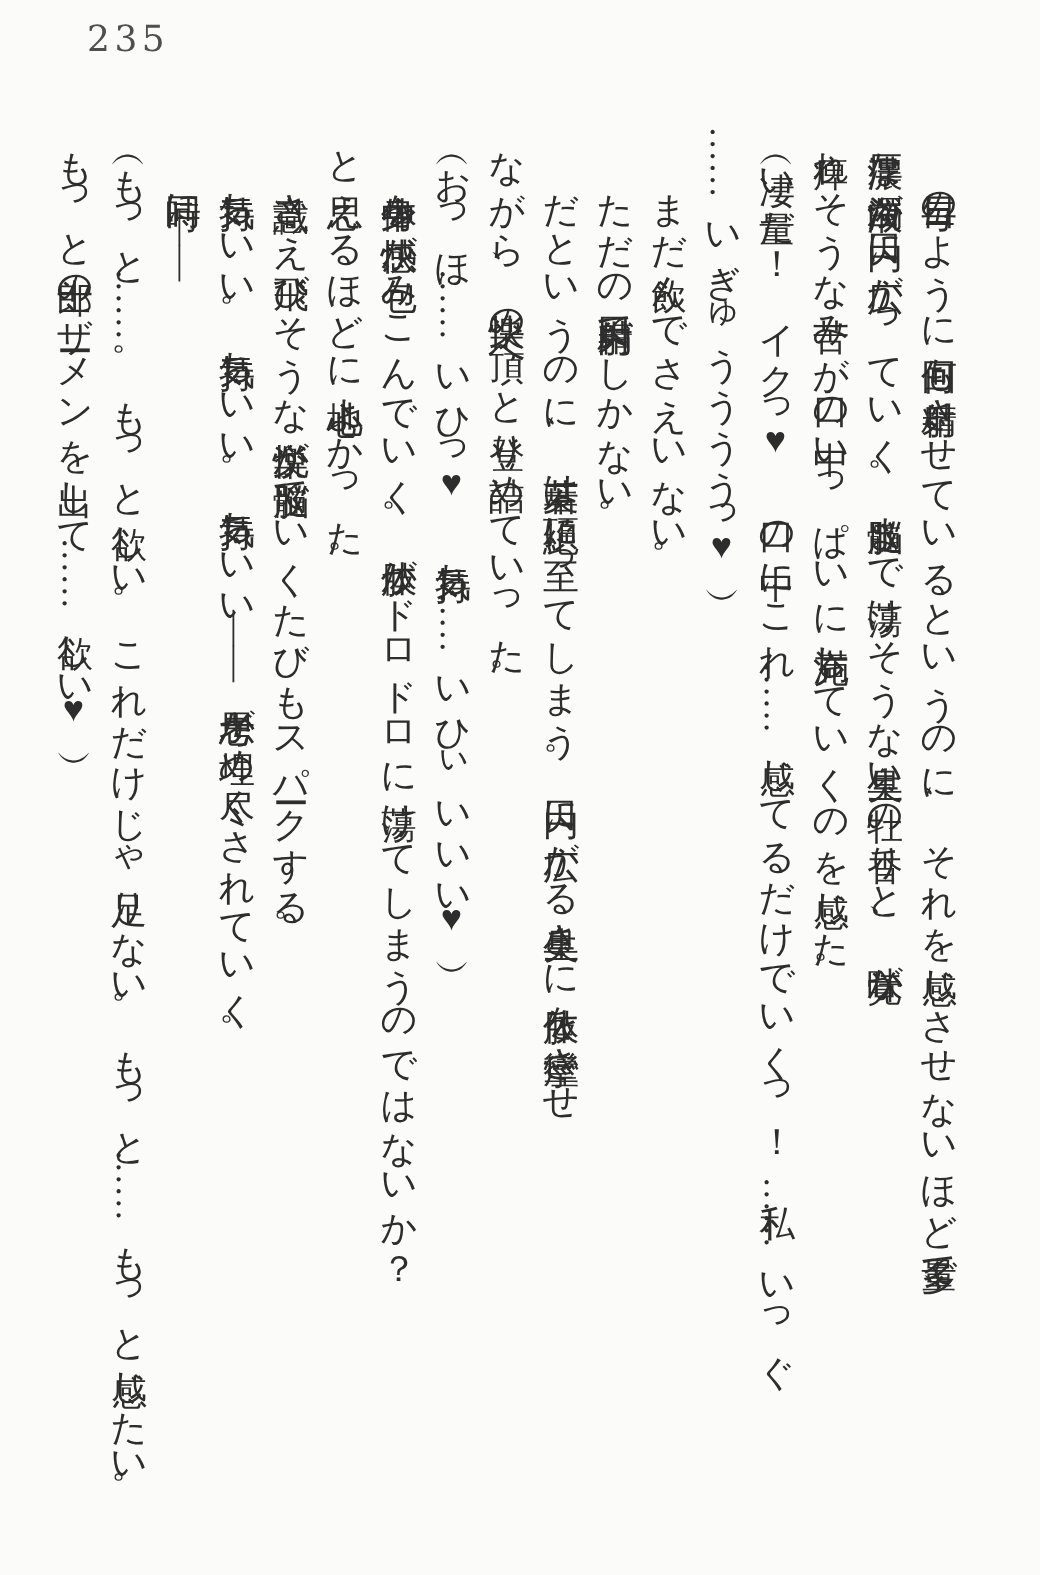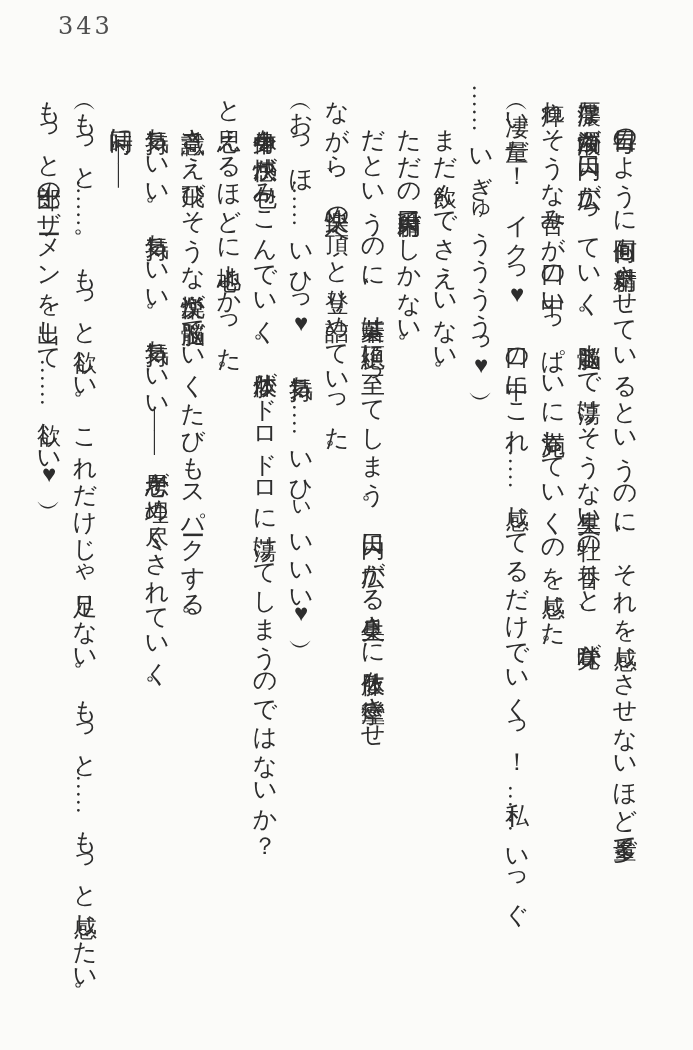--- a/index.html
+++ b/index.html
@@ -46,21 +46,21 @@
     white-space: nowrap;
   }
   .indent-1   { text-indent: 1.15em; }
   .indent-0_5 { text-indent: 0.5em; }
   .indent-0   { text-indent: 0; }
 </style>
 </head>
 <body>
 
 <div class="page">
-  <div class="page-number">343</div>
+  <div class="page-number">235</div>
 
   <div class="text-block">
       <div class="col indent-1">毎日のように何回も射精させているというのに、それを感じさせないほど多量で、</div>
       <div class="col indent-0">濃厚な白濁液が口内に広がっていく。脳髄まで蕩けそうな生臭い牡の香りと、味覚が</div>
       <div class="col indent-0">痺れそうな苦みが口の中いっぱいに充満していくのを感じた。</div>
       <div class="col indent-0_5">（凄い量だ！　イクっ♥　口の中にこれ……感じてるだけでいくっ！　私……いっぐ</div>
       <div class="col indent-0">……いぎゅううううっ♥）</div>
       <div class="col indent-1">まだ飲んでさえいない。</div>
       <div class="col indent-1">ただの口内射精でしかない。</div>
       <div class="col indent-1">だというのに、若葉は絶頂に至ってしまう。口内に広がる生臭さに肢体を痙攣させ</div>

